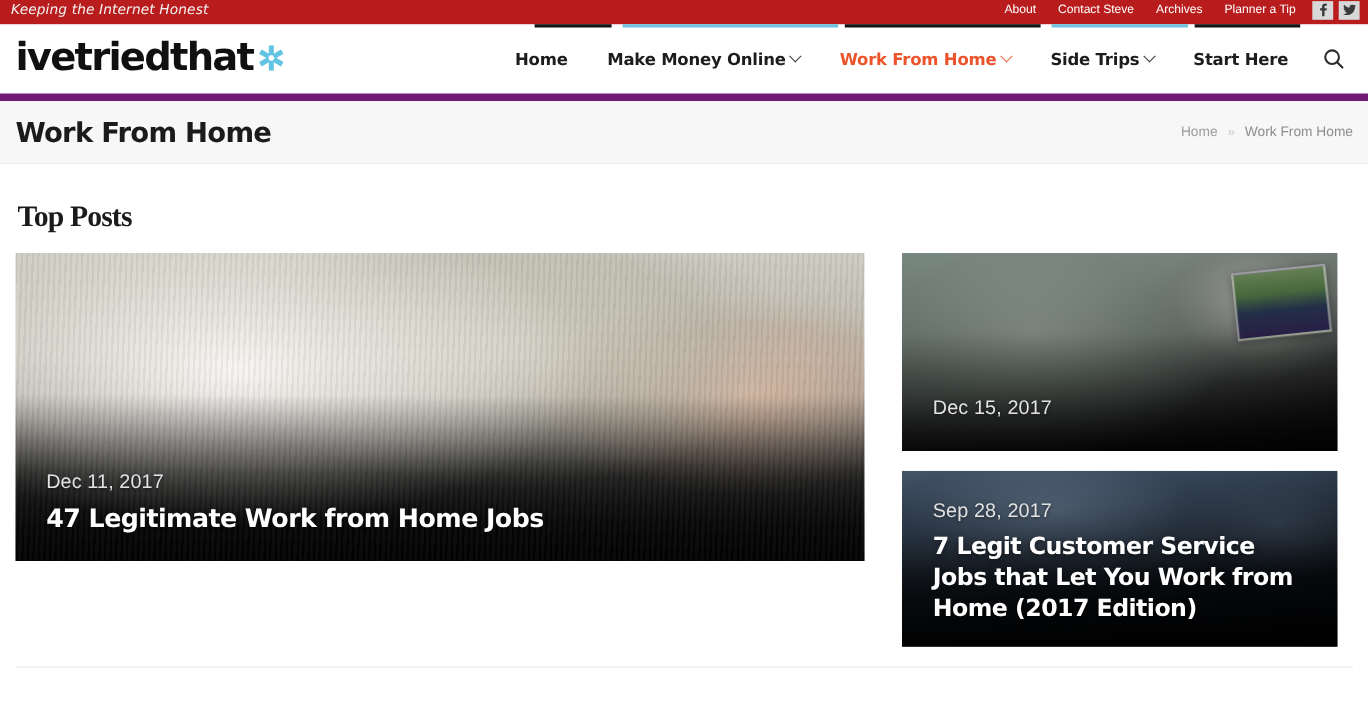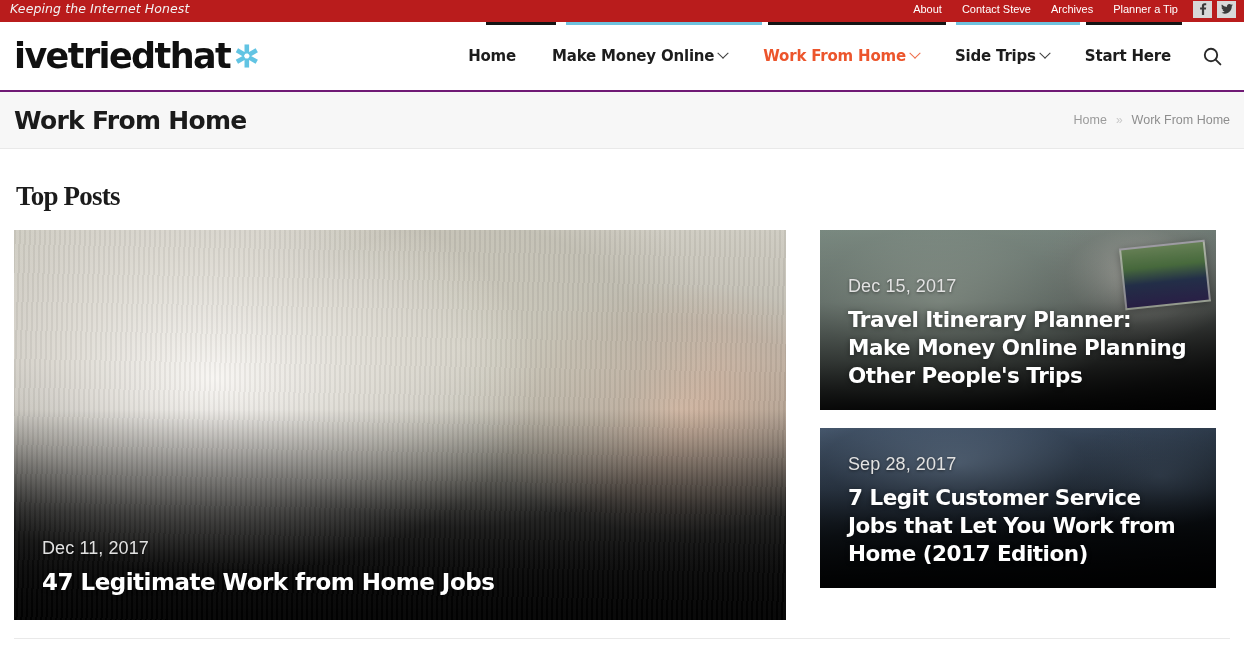--- a/index.html
+++ b/index.html
@@ -72,21 +72,21 @@
   .navstrip span {
     position: absolute;
     top: 0;
     height: 3px;
   }
 
   
   .header {
     height: 70px;
     background: #ffffff;
-    border-bottom: 2px solid #701a75;
+    border-bottom: 7px solid #701a75;
     display: flex;
     align-items: center;
     padding: 0 14px 0 14px;
   }
   .logo {
     display: flex;
     align-items: center;
     gap: 4px;
     cursor: pointer;
   }
@@ -187,21 +187,21 @@
   }
   .col-main { width: 772px; flex: 0 0 772px; }
   .col-side { width: 396px; flex: 0 0 396px; display: flex; flex-direction: column; gap: 18px; }
 
   .card {
     position: relative;
     overflow: hidden;
     cursor: pointer;
     display: block;
   }
-  .card-hero { height: 390px; }
+  .card-hero { height: 280px; }
   .card-side { height: 180px; }
   .card-side-2 { height: 160px; }
 
   .card-bg { position: absolute; inset: 0; }
 
   
   .bg-hero {
     background:
       radial-gradient(ellipse 58% 70% at 26% 38%, rgba(252,250,247,.95) 0%, rgba(235,232,226,.55) 45%, rgba(200,196,188,0) 72%),
       radial-gradient(ellipse 42% 58% at 58% 30%, rgba(208,205,192,.95) 0%, rgba(185,182,169,.5) 55%, rgba(160,157,146,0) 80%),
@@ -374,21 +374,20 @@
     </div>
 
     <div class="col-side">
 
       <a class="card card-side">
         <div class="card-bg bg-travel">
           <div class="travel-photo"></div>
         </div>
         <div class="card-body side">
           <div class="card-date">Dec 15, 2017</div>
-          <div class="card-title">Travel Itinerary Planner: Make Money Online Planning Other People's Trips</div>
         </div>
       </a>
 
       <a class="card card-side-2">
         <div class="card-bg bg-cs"></div>
         <div class="card-body side">
           <div class="card-date">Sep 28, 2017</div>
           <div class="card-title">7 Legit Customer Service Jobs that Let You Work from Home (2017 Edition)</div>
         </div>
       </a>

